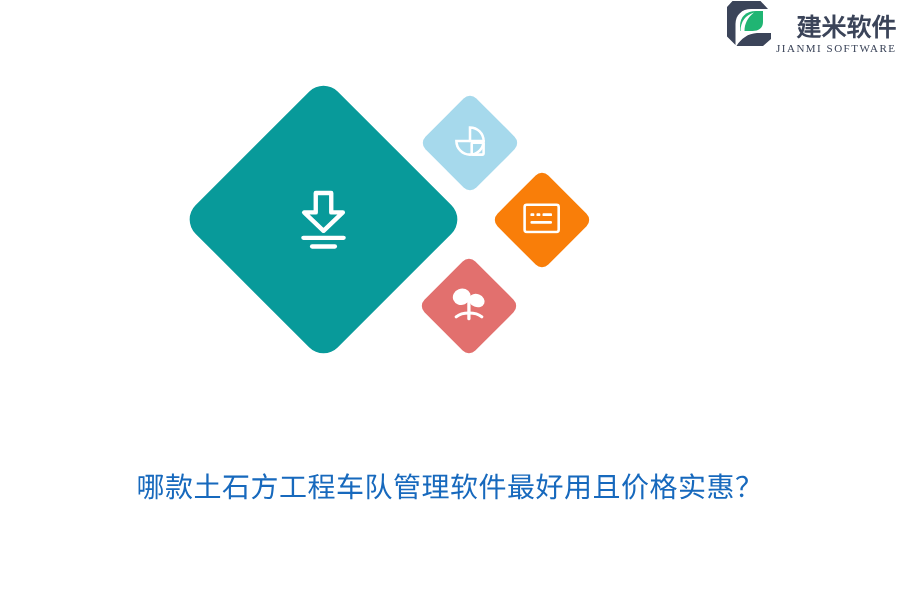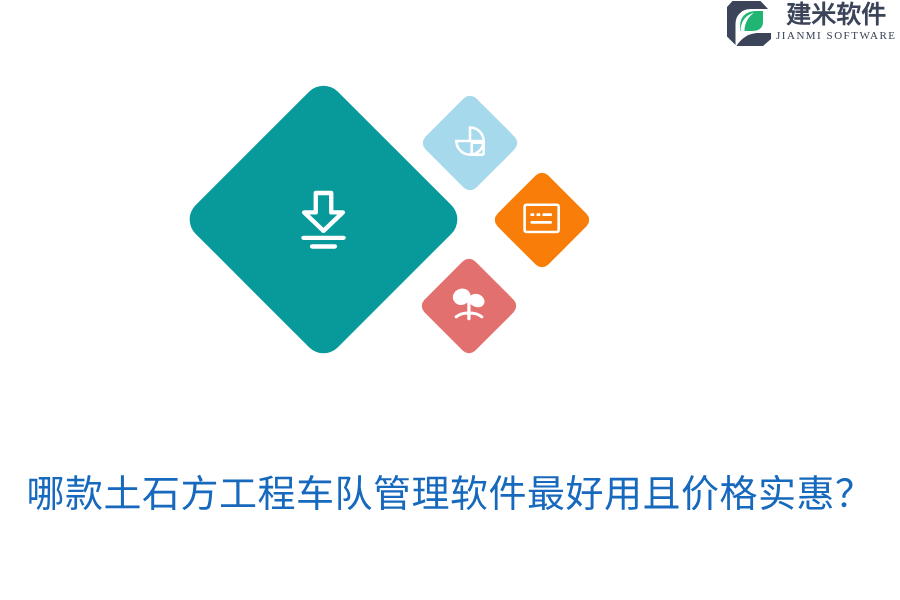--- a/index.html
+++ b/index.html
@@ -37,23 +37,23 @@
   .brand-mark {
     width: 52px;
     height: 46px;
     flex: 0 0 52px;
     margin-top: 0px;
   }
   .brand-text {
     margin-left: 4px;
     display: flex;
     flex-direction: column;
-    align-items: center;
+    align-items: flex-end;
     justify-content: flex-start;
-    padding-top: 1px;
+    padding-top: 14px;
   }
   .brand-name {
     font-size: 25px;
     font-weight: bold;
     color: #3b4459;
     line-height: 27px;
     letter-spacing: 0px;
     white-space: nowrap;
     font-family: "Liberation Sans", "DejaVu Sans", sans-serif;
   }
@@ -124,21 +124,21 @@
   }
 
   
   .headline {
     position: absolute;
     left: 0;
     top: 437px;
     width: 900px;
     text-align: center;
     color: #1769bd;
-    font-size: 38px;
+    font-size: 28px;
     line-height: 64px;
     font-weight: normal;
     letter-spacing: 0.5px;
     font-family: "Liberation Serif", "DejaVu Serif", serif;
     white-space: nowrap;
   }
 </style>
 </head>
 <body>
 

